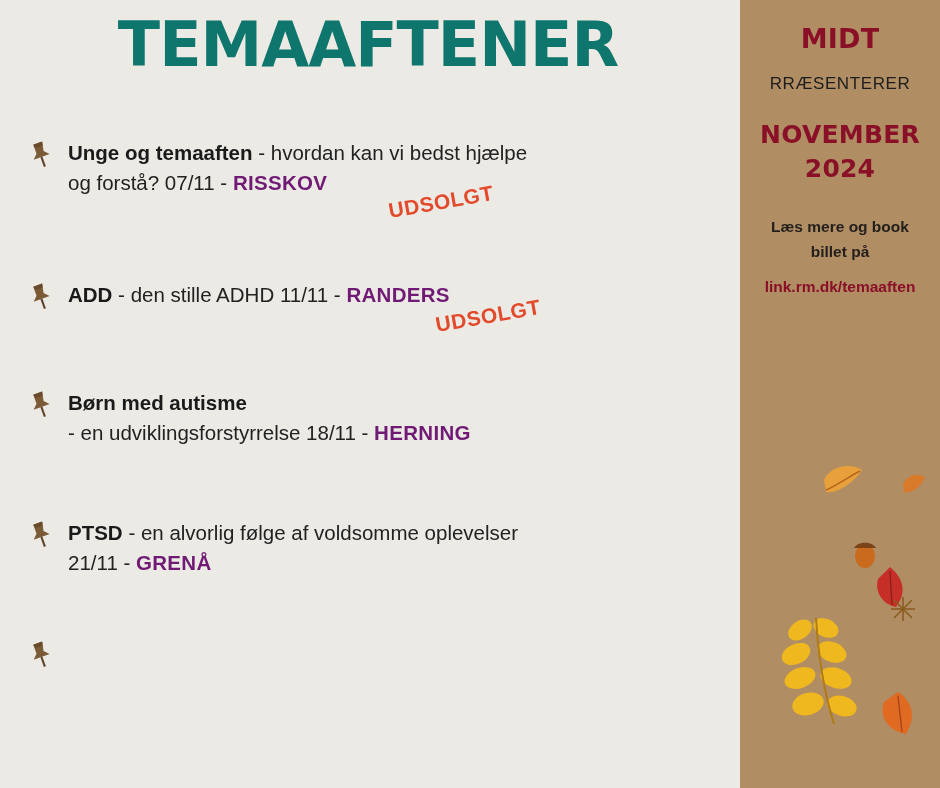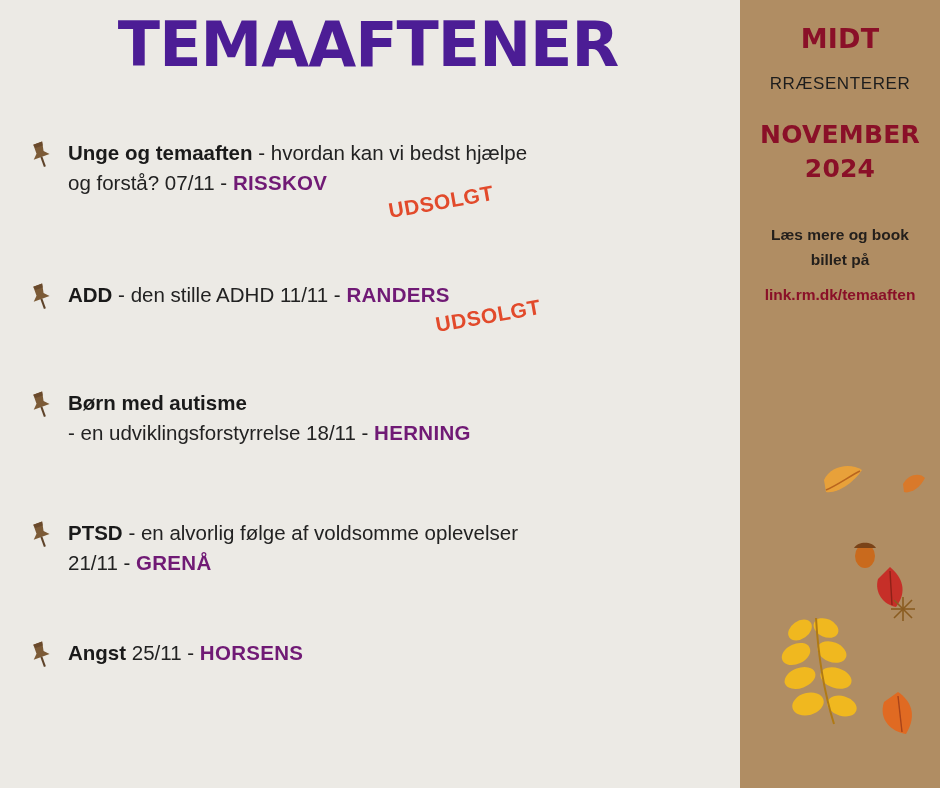--- a/index.html
+++ b/index.html
@@ -33,21 +33,21 @@
   .poster-title {
     position: absolute;
     left: 0;
     top: 8px;
     width: 736px;
     text-align: center;
     font-family: "DejaVu Sans", sans-serif;
     font-weight: bold;
     font-size: 62px;
     letter-spacing: -1px;
-    color: #4c1d95;
+    color: #0f766e;
   }
 
   .events {
     position: absolute;
     top: 138px;
     left: 0;
     width: 740px;
   }
 
   .event {
@@ -129,21 +129,21 @@
     margin-top: 24px;
     text-align: center;
     font-family: "DejaVu Sans", sans-serif;
     font-weight: bold;
     font-size: 25px;
     line-height: 34px;
     color: #8a1028;
     letter-spacing: 0.2px;
   }
   .sb-info {
-    margin-top: 36px;
+    margin-top: 28px;
     text-align: center;
     font-family: "Liberation Sans", sans-serif;
     font-size: 15.5px;
     line-height: 25px;
     font-weight: bold;
     color: #231f1c;
   }
   .sb-link {
     display: block;
     margin-top: 14px;
@@ -223,23 +223,20 @@
           </div>
         </div>
         <div class="event" style="position: absolute; top: 500px; left: 0px; right: 0px;">
           <span class="pin-icon"><svg viewBox="0 0 32 32" width="30" height="30">
   <g transform="rotate(-20 16 16)">
     <path d="M12 3 L22 3 L20 13 L25 18 L7 18 L12 13 Z" fill="#7b5a36"></path>
     <rect x="14.6" y="18" width="2.2" height="11" fill="#5e432a"></rect>
     <path d="M12 3 L22 3 L21.2 7 L12.8 7 Z" fill="#6a4a2c"></path>
   </g>
 </svg></span>
-          <div class="event-lines">
-            <div class="event-line"><span class="ev-bold">Angst</span><span> 25/11 - </span><span class="ev-place">HORSENS</span></div>
-          </div>
         </div>
       </div>
   </div>
 
   <div class="sidebar">
     <div class="sb-title">
       <div>MIDT</div>
     </div>
     <div class="sb-presents">RRÆSENTERER</div>
     <div class="sb-month">

